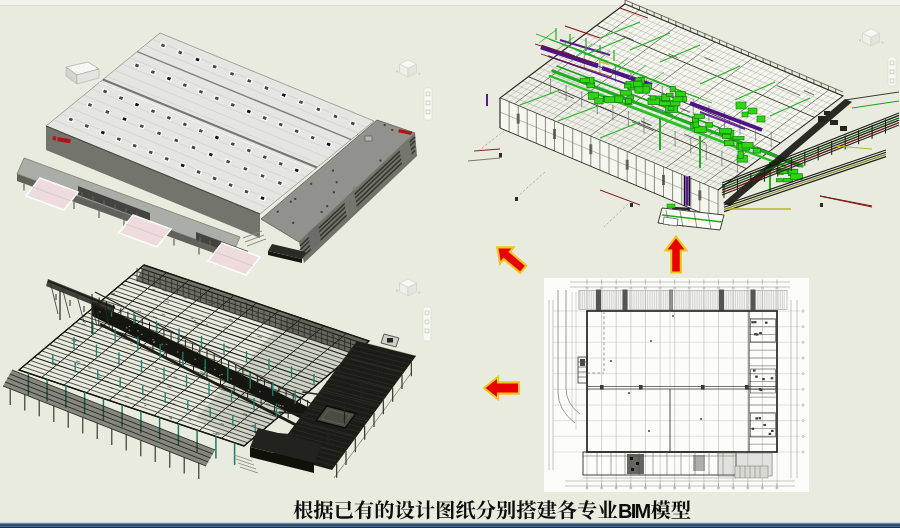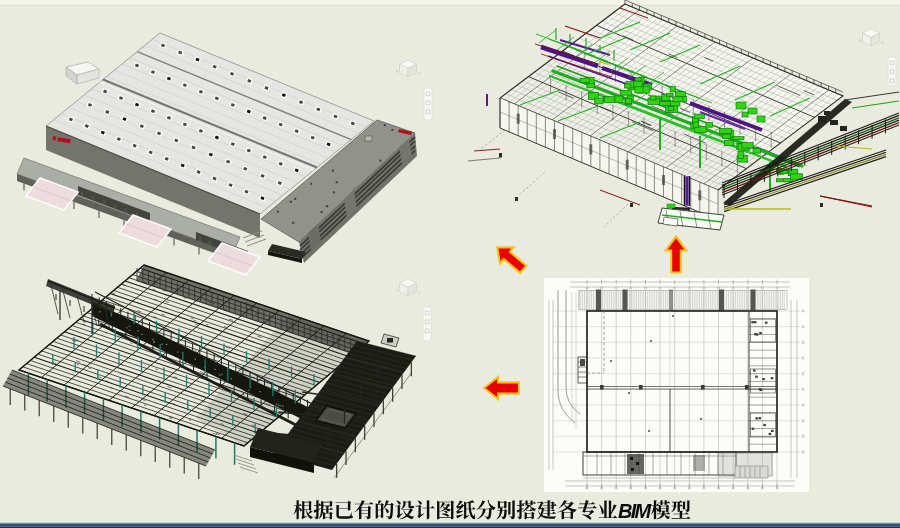--- a/index.html
+++ b/index.html
@@ -1,15 +1,15 @@
 <!DOCTYPE html>
 <html><head><meta charset="utf-8">
 <style>
 html,body{margin:0;padding:0;background:#e8ebde;}
-#stage{position:relative;width:900px;height:528px;overflow:hidden;font-family:"Liberation Sans",sans-serif;font-style:italic;}
+#stage{position:relative;width:900px;height:528px;overflow:hidden;font-family:"Liberation Sans",sans-serif;}
 </style></head>
 <body>
 <div id="stage">
 <svg width="900" height="528" viewBox="0 0 900 528">
 
 <rect x="0" y="0" width="900" height="528" fill="#e8ebde"></rect>
 
 <rect x="0" y="0" width="900" height="5" fill="#f2f4e9"></rect>
       <rect x="0" y="5" width="900" height="1" fill="#dde0d2"></rect>
 

